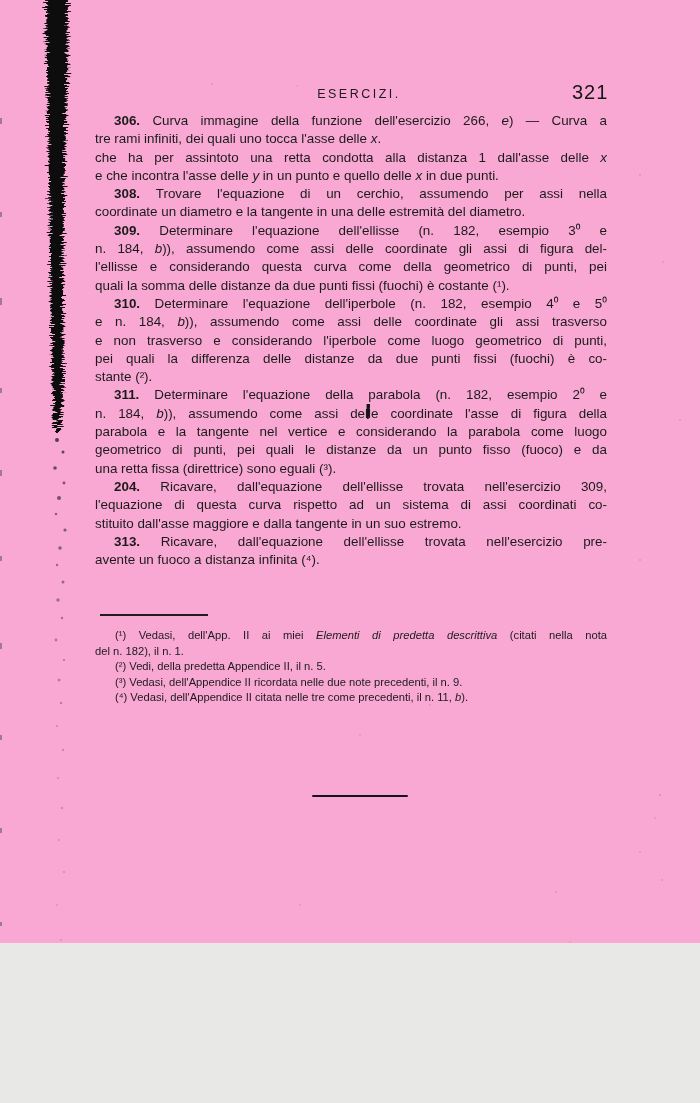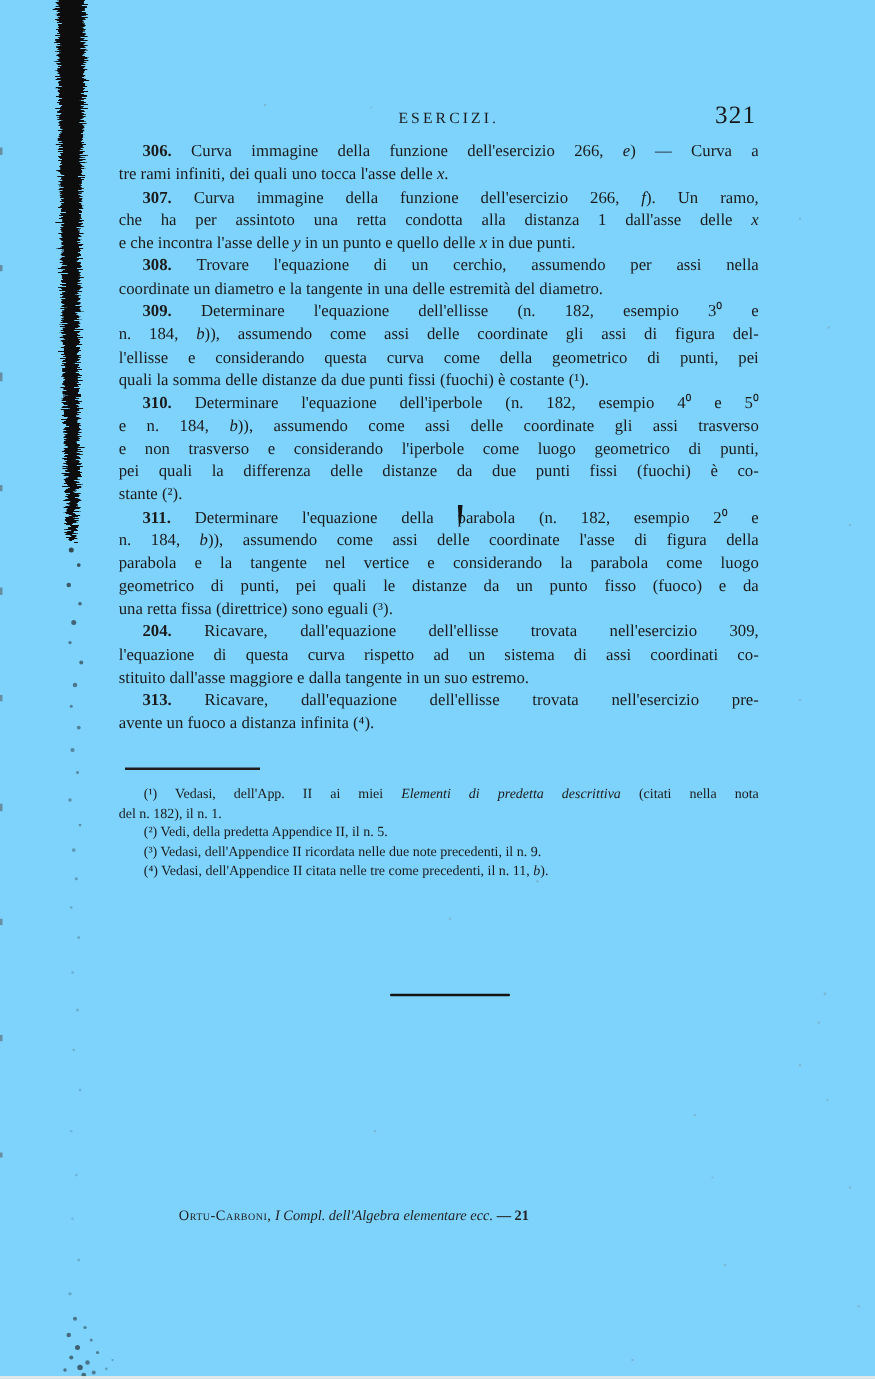--- a/index.html
+++ b/index.html
@@ -1,19 +1,19 @@
 <!DOCTYPE html>
 <html><head>
 <meta charset="utf-8">
 <style>
   html,body{margin:0;padding:0;background:#e8e8e6;}
   .page{
-    position:relative;width:700px;height:1101px;margin:0 auto;
-    background:#7dd3fc;overflow:hidden;
-    font-family:Liberation Serif, serif;
+    position:relative;width:700px;height:943px;margin:0 auto;
+    background:#f9a8d4;overflow:hidden;
+    font-family:Liberation Sans, sans-serif;
     color:#1b1b1b;
   }
   
   .running-title{
     position:absolute;left:95px;top:87px;width:528px;
     text-align:center;font-size:12.5px;line-height:14px;
     letter-spacing:2.5px;color:#1c1c1c;
   }
   .page-number{
     position:absolute;left:572px;top:81px;
@@ -162,21 +162,20 @@
         <circle cx="687" cy="1045" r="1"></circle>
     </g>
   </svg>
 
   <div class="running-title">ESERCIZI.</div>
   <div class="page-number">321</div>
 
   <div class="body-text" id="exercises">
       <div class="bline first just"><b>306. </b><span>Curva immagine della funzione dell'esercizio 266, </span><i>e</i><span>) — Curva a</span></div>
       <div class="bline"><span>tre rami infiniti, dei quali uno tocca l'asse delle </span><i>x</i><span>.</span></div>
-      <div class="bline first just"><b>307. </b><span>Curva immagine della funzione dell'esercizio 266, </span><i>f</i><span>). Un ramo,</span></div>
       <div class="bline just"><span>che ha per assintoto una retta condotta alla distanza 1 dall'asse delle </span><i>x</i><span></span></div>
       <div class="bline"><span>e che incontra l'asse delle </span><i>y</i><span> in un punto e quello delle </span><i>x</i><span> in due punti.</span></div>
       <div class="bline first just"><b>308. </b><span>Trovare l'equazione di un cerchio, assumendo per assi nella</span></div>
       <div class="bline"><span>coordinate un diametro e la tangente in una delle estremità del diametro.</span></div>
       <div class="bline first just"><b>309. </b><span>Determinare l'equazione dell'ellisse (n. 182, esempio 3⁰ e</span></div>
       <div class="bline just"><span>n. 184, </span><i>b</i><span>)), assumendo come assi delle coordinate gli assi di figura del-</span></div>
       <div class="bline just"><span>l'ellisse e considerando questa curva come della geometrico di punti, pei</span></div>
       <div class="bline"><span>quali la somma delle distanze da due punti fissi (fuochi) è costante (¹).</span></div>
       <div class="bline first just"><b>310. </b><span>Determinare l'equazione dell'iperbole (n. 182, esempio 4⁰ e 5⁰</span></div>
       <div class="bline just"><span>e n. 184, </span><i>b</i><span>)), assumendo come assi delle coordinate gli assi trasverso</span></div>

